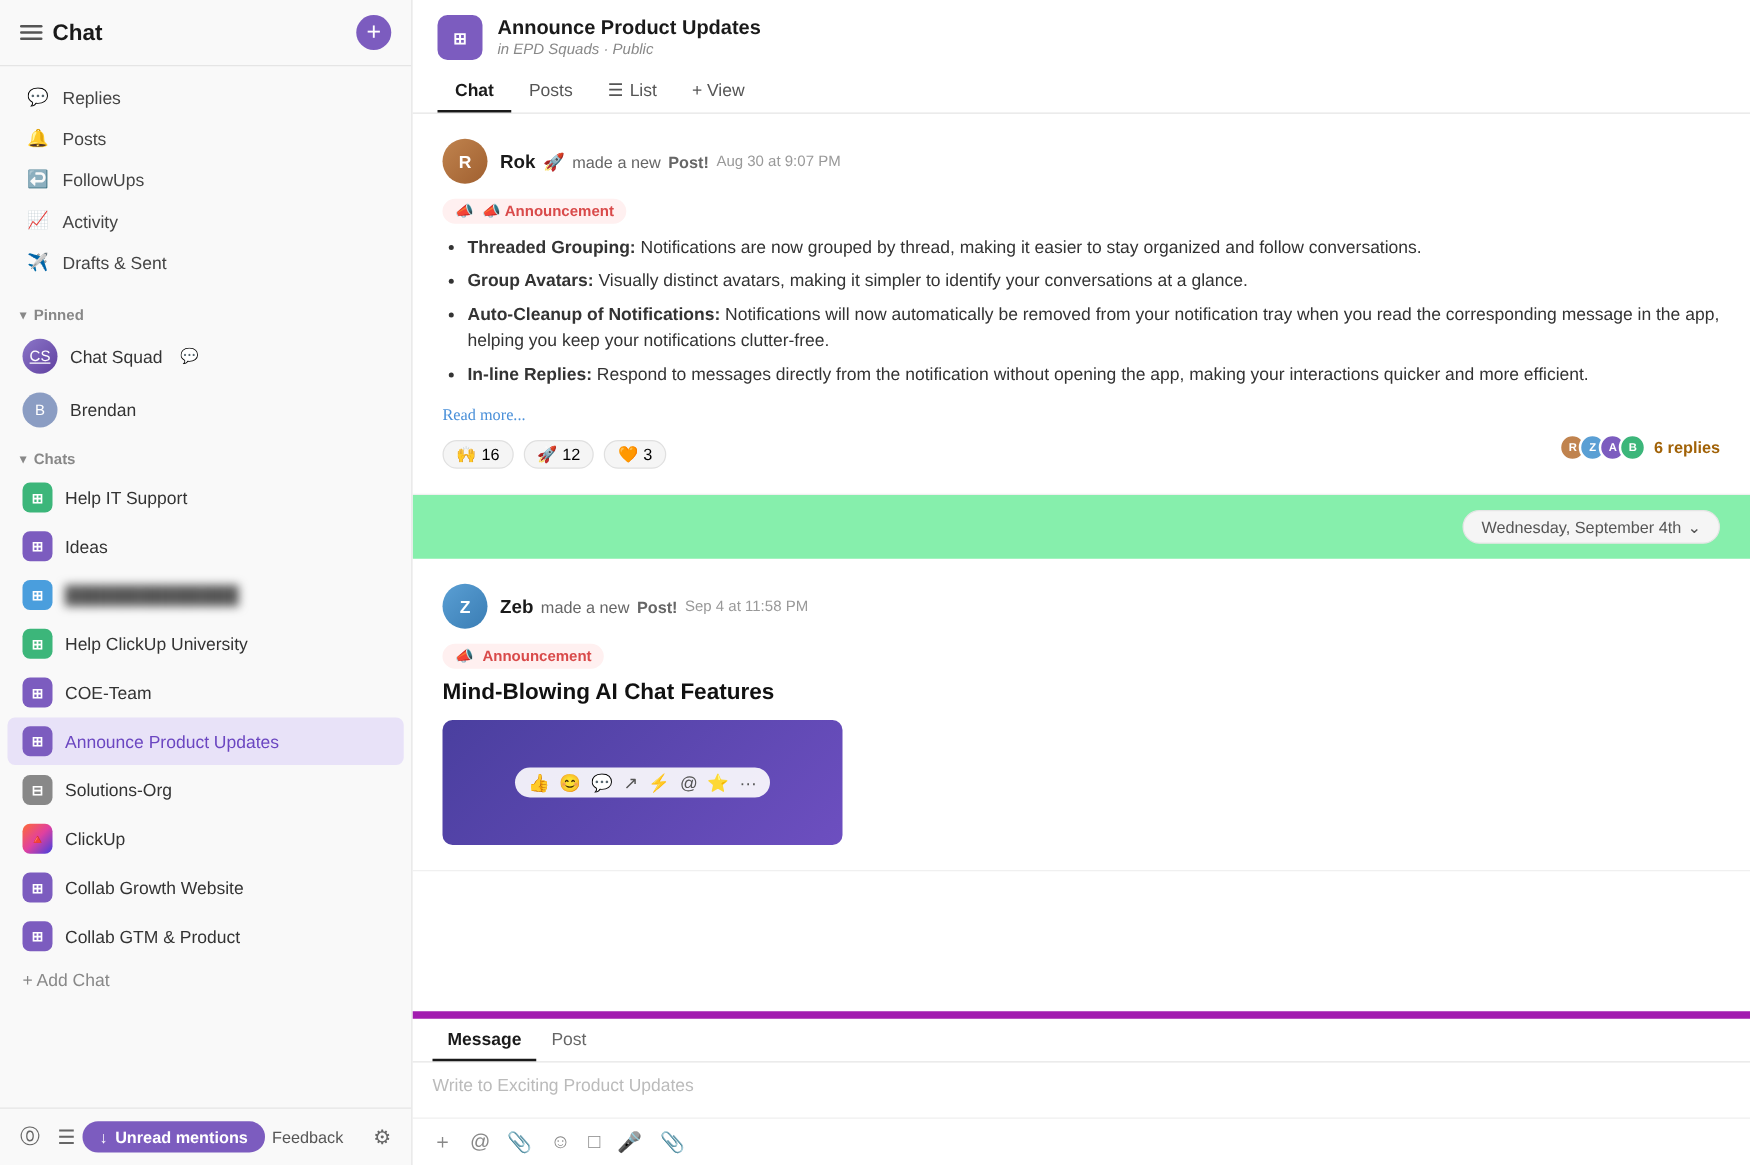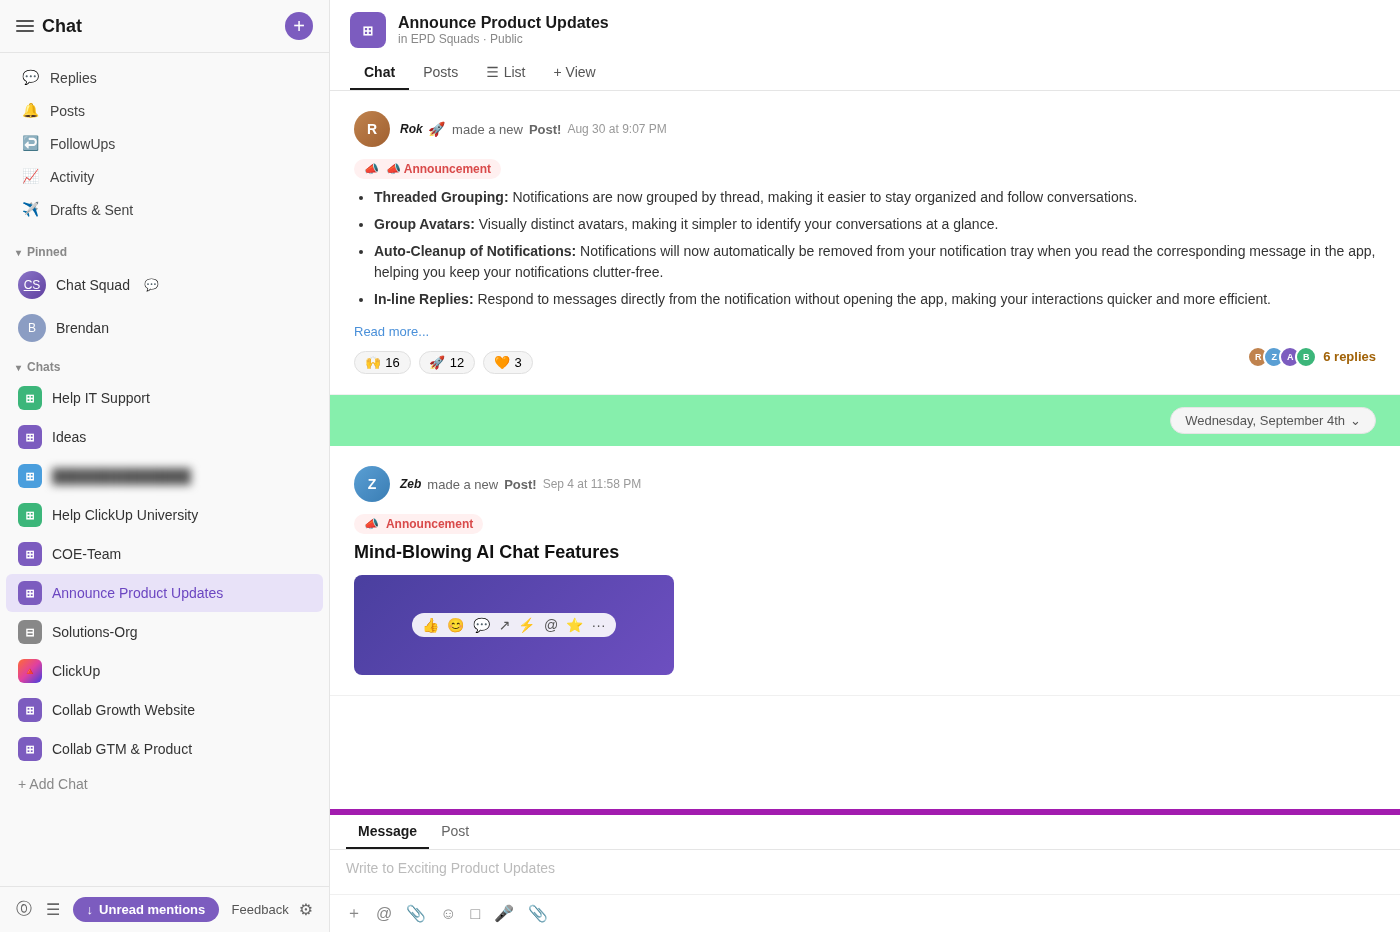--- a/index.html
+++ b/index.html
@@ -157,21 +157,21 @@
       width: 36px; height: 36px;
       border-radius: 8px;
       background: #7c5cbf;
       display: flex; align-items: center; justify-content: center;
       color: #fff;
       font-size: 13px;
       font-weight: 700;
       flex-shrink: 0;
     }
     .channel-name { font-size: 16px; font-weight: 700; }
-    .channel-meta { font-size: 12px; color: #888; }
+    .channel-meta { font-size: 12px; color: #888; font-style: italic; }
     .channel-tabs {
       display: flex;
       gap: 0;
     }
     .channel-tab {
       padding: 8px 14px;
       cursor: pointer;
       color: #555;
       font-size: 14px;
       border-bottom: 2px solid transparent;
@@ -206,21 +206,21 @@
       display: flex; align-items: center; justify-content: center;
       color: #fff;
       font-size: 14px;
       font-weight: 700;
       flex-shrink: 0;
       overflow: hidden;
     }
     .user-avatar.rok { background: linear-gradient(135deg, #c0834e, #a06030); }
     .user-avatar.zeb { background: linear-gradient(135deg, #5a9fd4, #3a7db4); }
     .message-meta { display: flex; align-items: center; gap: 6px; flex-wrap: wrap; }
-    .user-name { font-weight: 700; font-size: 12px; font-style: italic; }
+    .user-name { font-weight: 700; font-size: 15px; }
     .made-post { color: #666; font-size: 13px; }
     .post-link { color: #666; font-size: 13px; font-weight: 600; }
     .message-time { color: #999; font-size: 12px; }
     .announcement-badge {
       display: inline-flex;
       align-items: center;
       gap: 5px;
       background: #fff0f0;
       color: #d94a4a;
       border-radius: 12px;
@@ -239,21 +239,21 @@
       margin-left: 20px;
       margin-bottom: 10px;
     }
     .post-content ul li {
       margin-bottom: 6px;
       font-size: 14px;
       color: #333;
       line-height: 1.5;
     }
     .post-content ul li strong { font-weight: 700; }
-    .read-more { color: #4a90d9; cursor: pointer; font-size: 13px; margin-top: 4px; display: inline-block; }
+    .read-more { color: #4a90d9; cursor: pointer; font-size: 13px; margin-top: 4px; display: inline-block; font-family: Liberation Serif, serif; }
     .reactions {
       display: flex;
       align-items: center;
       gap: 8px;
       margin-top: 12px;
     }
     .reaction-btn {
       display: inline-flex;
       align-items: center;
       gap: 4px;
@@ -490,21 +490,21 @@
 
   <div class="sidebar-footer">
     <div class="footer-icons">
       <span class="footer-icon">⓪</span>
       <span class="footer-icon">☰</span>
     </div>
     <div class="unread-mentions-badge">
       <span>↓</span>
       <span>Unread mentions</span>
     </div>
-    <div style="display:flex;align-items:center;gap:10px;">
+    <div style="display:flex;align-items:center;gap:24px;">
       <span class="feedback-btn">Feedback</span>
       <span class="gear-icon">⚙</span>
     </div>
   </div>
 </div>
 
 <div id="main">
   <div id="channel-header">
     <div class="channel-title-row">
       <div class="channel-big-avatar">⊞</div>

